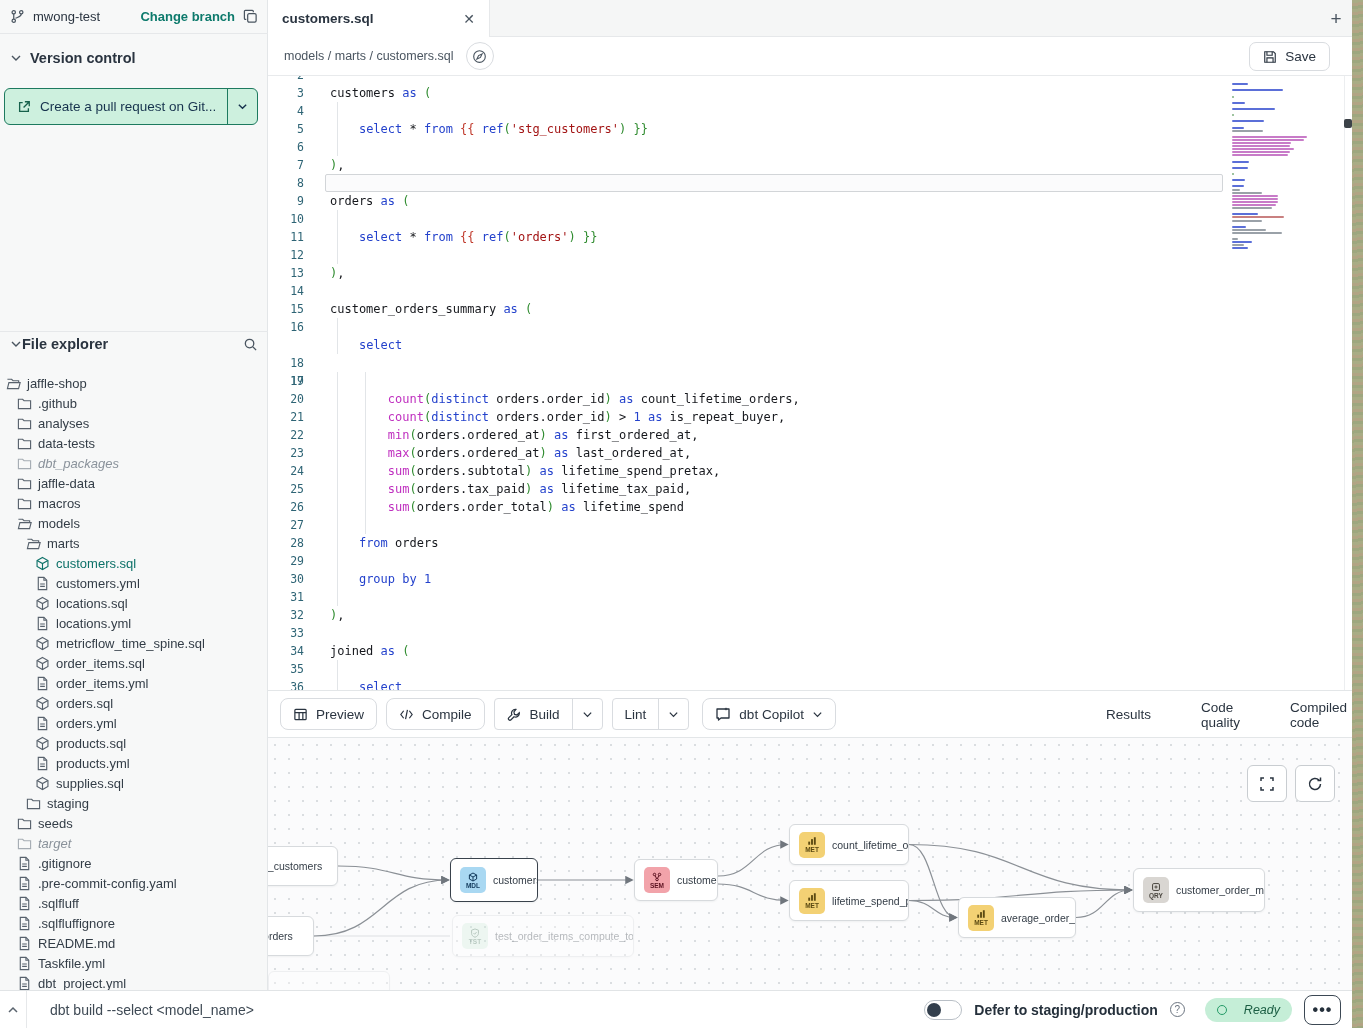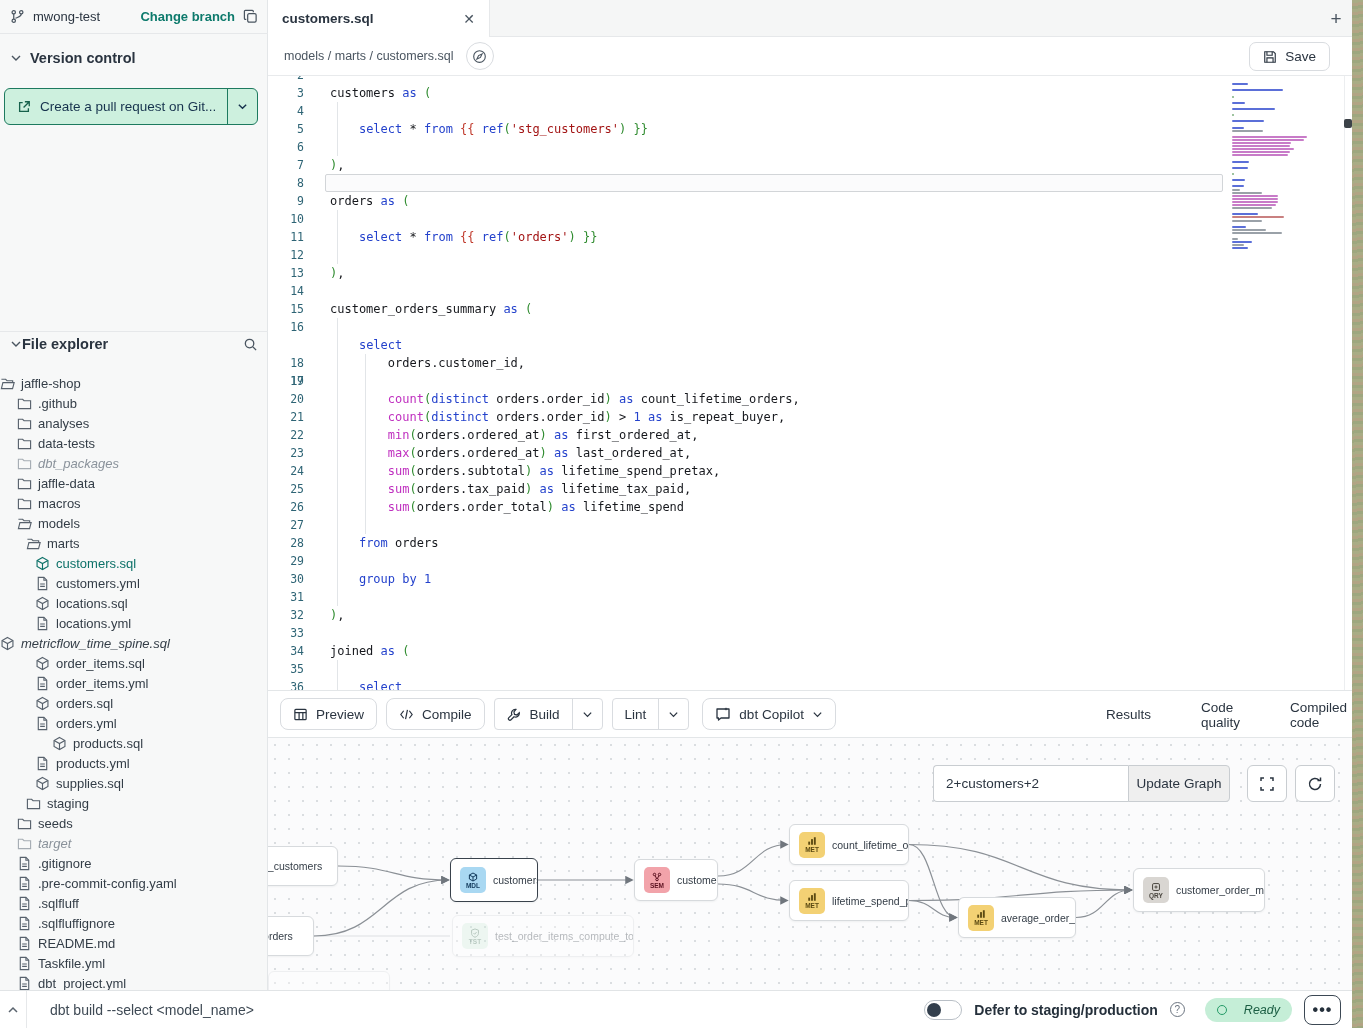--- a/index.html
+++ b/index.html
@@ -166,21 +166,21 @@
   </span>
   <span class="title">File explorer</span>
   <span>
     <svg width="15" height="15" viewBox="0 0 16 16" fill="none" stroke="#4a5560" stroke-width="1.4">
         <circle cx="7" cy="7" r="4.5"></circle>
         <path d="M10.5 10.5L14 14"></path>
       </svg>
   </span>
 </div>
 <div id="tree" class="abs">
-    <div class="trow" style="top: 1px; padding-left: 0;">
+    <div class="trow" style="top: 1px; padding-left: 6px;">
       <span class="ticon">
         <svg width="15" height="15" viewBox="0 0 16 16" fill="none" stroke="currentColor" stroke-width="1.2">
           <path d="M1.5 3.5h4.5L7.5 5h6v2"></path>
           <path d="M1.5 13.5l1.6-6.5h12l-1.7 6.5z"></path>
         </svg>
       </span>
       <span>jaffle-shop</span>
     </div>
     <div class="trow" style="top: 21px; padding-left: 17px;">
       <span class="ticon">
@@ -280,21 +280,21 @@
     <div class="trow" style="top: 241px; padding-left: 35px;">
       <span class="ticon">
         <svg width="15" height="15" viewBox="0 0 16 16" fill="none" stroke="currentColor" stroke-width="1.2">
           <path d="M3.5 1.5h6l3 3V14.5h-9z"></path>
           <path d="M9.5 1.5V4.5h3"></path>
           <path d="M5.5 8.5h5M5.5 11h5"></path>
         </svg>
       </span>
       <span>locations.yml</span>
     </div>
-    <div class="trow" style="top: 261px;  font-style: italic;">
+    <div class="trow" style="top: 261px; padding-left: 35px;">
       <span class="ticon">
         <svg width="15" height="15" viewBox="0 0 16 16" fill="none" stroke="currentColor" stroke-width="1.2">
           <path d="M8 1.6l5.8 3.2v6.4L8 14.4 2.2 11.2V4.8z"></path>
           <path d="M2.2 4.8L8 8l5.8-3.2M8 8v6.4"></path>
         </svg>
       </span>
       <span>metricflow_time_spine.sql</span>
     </div>
     <div class="trow" style="top: 281px; padding-left: 35px;">
       <span class="ticon">
@@ -327,21 +327,21 @@
     <div class="trow" style="top: 341px; padding-left: 35px;">
       <span class="ticon">
         <svg width="15" height="15" viewBox="0 0 16 16" fill="none" stroke="currentColor" stroke-width="1.2">
           <path d="M3.5 1.5h6l3 3V14.5h-9z"></path>
           <path d="M9.5 1.5V4.5h3"></path>
           <path d="M5.5 8.5h5M5.5 11h5"></path>
         </svg>
       </span>
       <span>orders.yml</span>
     </div>
-    <div class="trow" style="top: 361px; padding-left: 52px;">
+    <div class="trow" style="top: 361px; padding-left: 35px;">
       <span class="ticon">
         <svg width="15" height="15" viewBox="0 0 16 16" fill="none" stroke="currentColor" stroke-width="1.2">
           <path d="M8 1.6l5.8 3.2v6.4L8 14.4 2.2 11.2V4.8z"></path>
           <path d="M2.2 4.8L8 8l5.8-3.2M8 8v6.4"></path>
         </svg>
       </span>
       <span>products.sql</span>
     </div>
     <div class="trow" style="top: 381px; padding-left: 35px;">
       <span class="ticon">
@@ -553,21 +553,20 @@
     <div class="cl" style="top: 188px;"><span class="code"><span class="tk-par">)</span><span class="tk-id">,</span></span></div>
     <div class="gut" style="top: 206px;">14</div>
     <div class="cl" style="top: 206px;"><span class="code"></span></div>
     <div class="gut" style="top: 224px;">15</div>
     <div class="cl" style="top: 224px;"><span class="code"><span class="tk-id">customer_orders_summary </span><span class="tk-kw">as</span><span class="tk-id"> </span><span class="tk-par">(</span></span></div>
     <div class="gut" style="top: 242px;">16</div>
     <div class="cl" style="top: 242px;"><div class="guide" style="left: 25px;"></div><span class="code"></span></div>
     <div class="gut" style="top: 260px; margin-top: 36px;">17</div>
     <div class="cl" style="top: 260px;"><div class="guide" style="left: 25px;"></div><span class="code"><span class="tk-id">    </span><span class="tk-kw">select</span></span></div>
     <div class="gut" style="top: 278px;">18</div>
-    <div class="cl" style="top: 278px;"><div class="guide" style="left: 25px;"></div><div class="guide" style="left: 53px;"></div><span class="code"><span class="tk-id">        orders.customer_id,</span></span></div>
     <div class="gut" style="top: 296px;">19</div>
     <div class="cl" style="top: 296px;"><div class="guide" style="left: 25px;"></div><div class="guide" style="left: 53px;"></div><span class="code"></span></div>
     <div class="gut" style="top: 314px;">20</div>
     <div class="cl" style="top: 314px;"><div class="guide" style="left: 25px;"></div><div class="guide" style="left: 53px;"></div><span class="code"><span class="tk-id">        </span><span class="tk-fn">count</span><span class="tk-par">(</span><span class="tk-kw">distinct</span><span class="tk-id"> orders.order_id</span><span class="tk-par">)</span><span class="tk-id"> </span><span class="tk-kw">as</span><span class="tk-id"> count_lifetime_orders,</span></span></div>
     <div class="gut" style="top: 332px;">21</div>
     <div class="cl" style="top: 332px;"><div class="guide" style="left: 25px;"></div><div class="guide" style="left: 53px;"></div><span class="code"><span class="tk-id">        </span><span class="tk-fn">count</span><span class="tk-par">(</span><span class="tk-kw">distinct</span><span class="tk-id"> orders.order_id</span><span class="tk-par">)</span><span class="tk-id"> &gt; </span><span class="tk-num">1</span><span class="tk-id"> </span><span class="tk-kw">as</span><span class="tk-id"> is_repeat_buyer,</span></span></div>
     <div class="gut" style="top: 350px;">22</div>
     <div class="cl" style="top: 350px;"><div class="guide" style="left: 25px;"></div><div class="guide" style="left: 53px;"></div><span class="code"><span class="tk-id">        </span><span class="tk-fn">min</span><span class="tk-par">(</span><span class="tk-id">orders.ordered_at</span><span class="tk-par">)</span><span class="tk-id"> </span><span class="tk-kw">as</span><span class="tk-id"> first_ordered_at,</span></span></div>
     <div class="gut" style="top: 368px;">23</div>
     <div class="cl" style="top: 368px;"><div class="guide" style="left: 25px;"></div><div class="guide" style="left: 53px;"></div><span class="code"><span class="tk-id">        </span><span class="tk-fn">max</span><span class="tk-par">(</span><span class="tk-id">orders.ordered_at</span><span class="tk-par">)</span><span class="tk-id"> </span><span class="tk-kw">as</span><span class="tk-id"> last_ordered_at,</span></span></div>
@@ -677,24 +676,20 @@
         <path d="M450 138 C 485.5 138, 485.5 106.5, 519 106.5" fill="none" stroke="#8b9096" stroke-width="1.2" marker-end="url(#arrow)"></path>
         <path d="M450 146 C 485.5 146, 485.5 162.5, 519 162.5" fill="none" stroke="#8b9096" stroke-width="1.2" marker-end="url(#arrow)"></path>
         <path d="M641 106.5 C 665.5 106.5, 665.5 179.5, 688 179.5" fill="none" stroke="#8b9096" stroke-width="1.2" marker-end="url(#arrow)"></path>
         <path d="M641 106.5 C 753 106.5, 753 152, 863 152" fill="none" stroke="#8b9096" stroke-width="1.2" marker-end="url(#arrow)"></path>
         <path d="M641 162.5 C 665.5 162.5, 665.5 179.5, 688 179.5" fill="none" stroke="#8b9096" stroke-width="1.2" marker-end="url(#arrow)"></path>
         <path d="M641 162.5 C 753 162.5, 753 152, 863 152" fill="none" stroke="#8b9096" stroke-width="1.2" marker-end="url(#arrow)"></path>
         <path d="M808 179.5 C 836.5 179.5, 836.5 152, 863 152" fill="none" stroke="#8b9096" stroke-width="1.2" marker-end="url(#arrow)"></path>
         <path d="M46 198 C 115 198, 115 198, 182 198" fill="none" stroke="#8b9096" stroke-width="1.2" opacity="0.25"></path>
       </g>
   </svg>
-  <div id="lin-controls">
-    <input id="lin-selector" value="2+customers+2" style="">
-    <div id="lin-update">Update Graph</div>
-  </div>
   <div class="lin-ic" style="left:979px;">
     <svg width="16" height="16" viewBox="0 0 16 16" fill="none" stroke="#2a3440" stroke-width="1.5">
         <path d="M2 5V2h3M11 2h3v3M14 11v3h-3M5 14H2v-3"></path>
       </svg>
   </div>
   <div class="lin-ic" style="left:1027px;">
     <svg width="16" height="16" viewBox="0 0 16 16" fill="none" stroke="#2a3440" stroke-width="1.5">
         <path d="M13.5 8a5.5 5.5 0 1 1-1.6-3.9"></path>
         <path d="M13.5 1.5v3h-3"></path>
       </svg>

